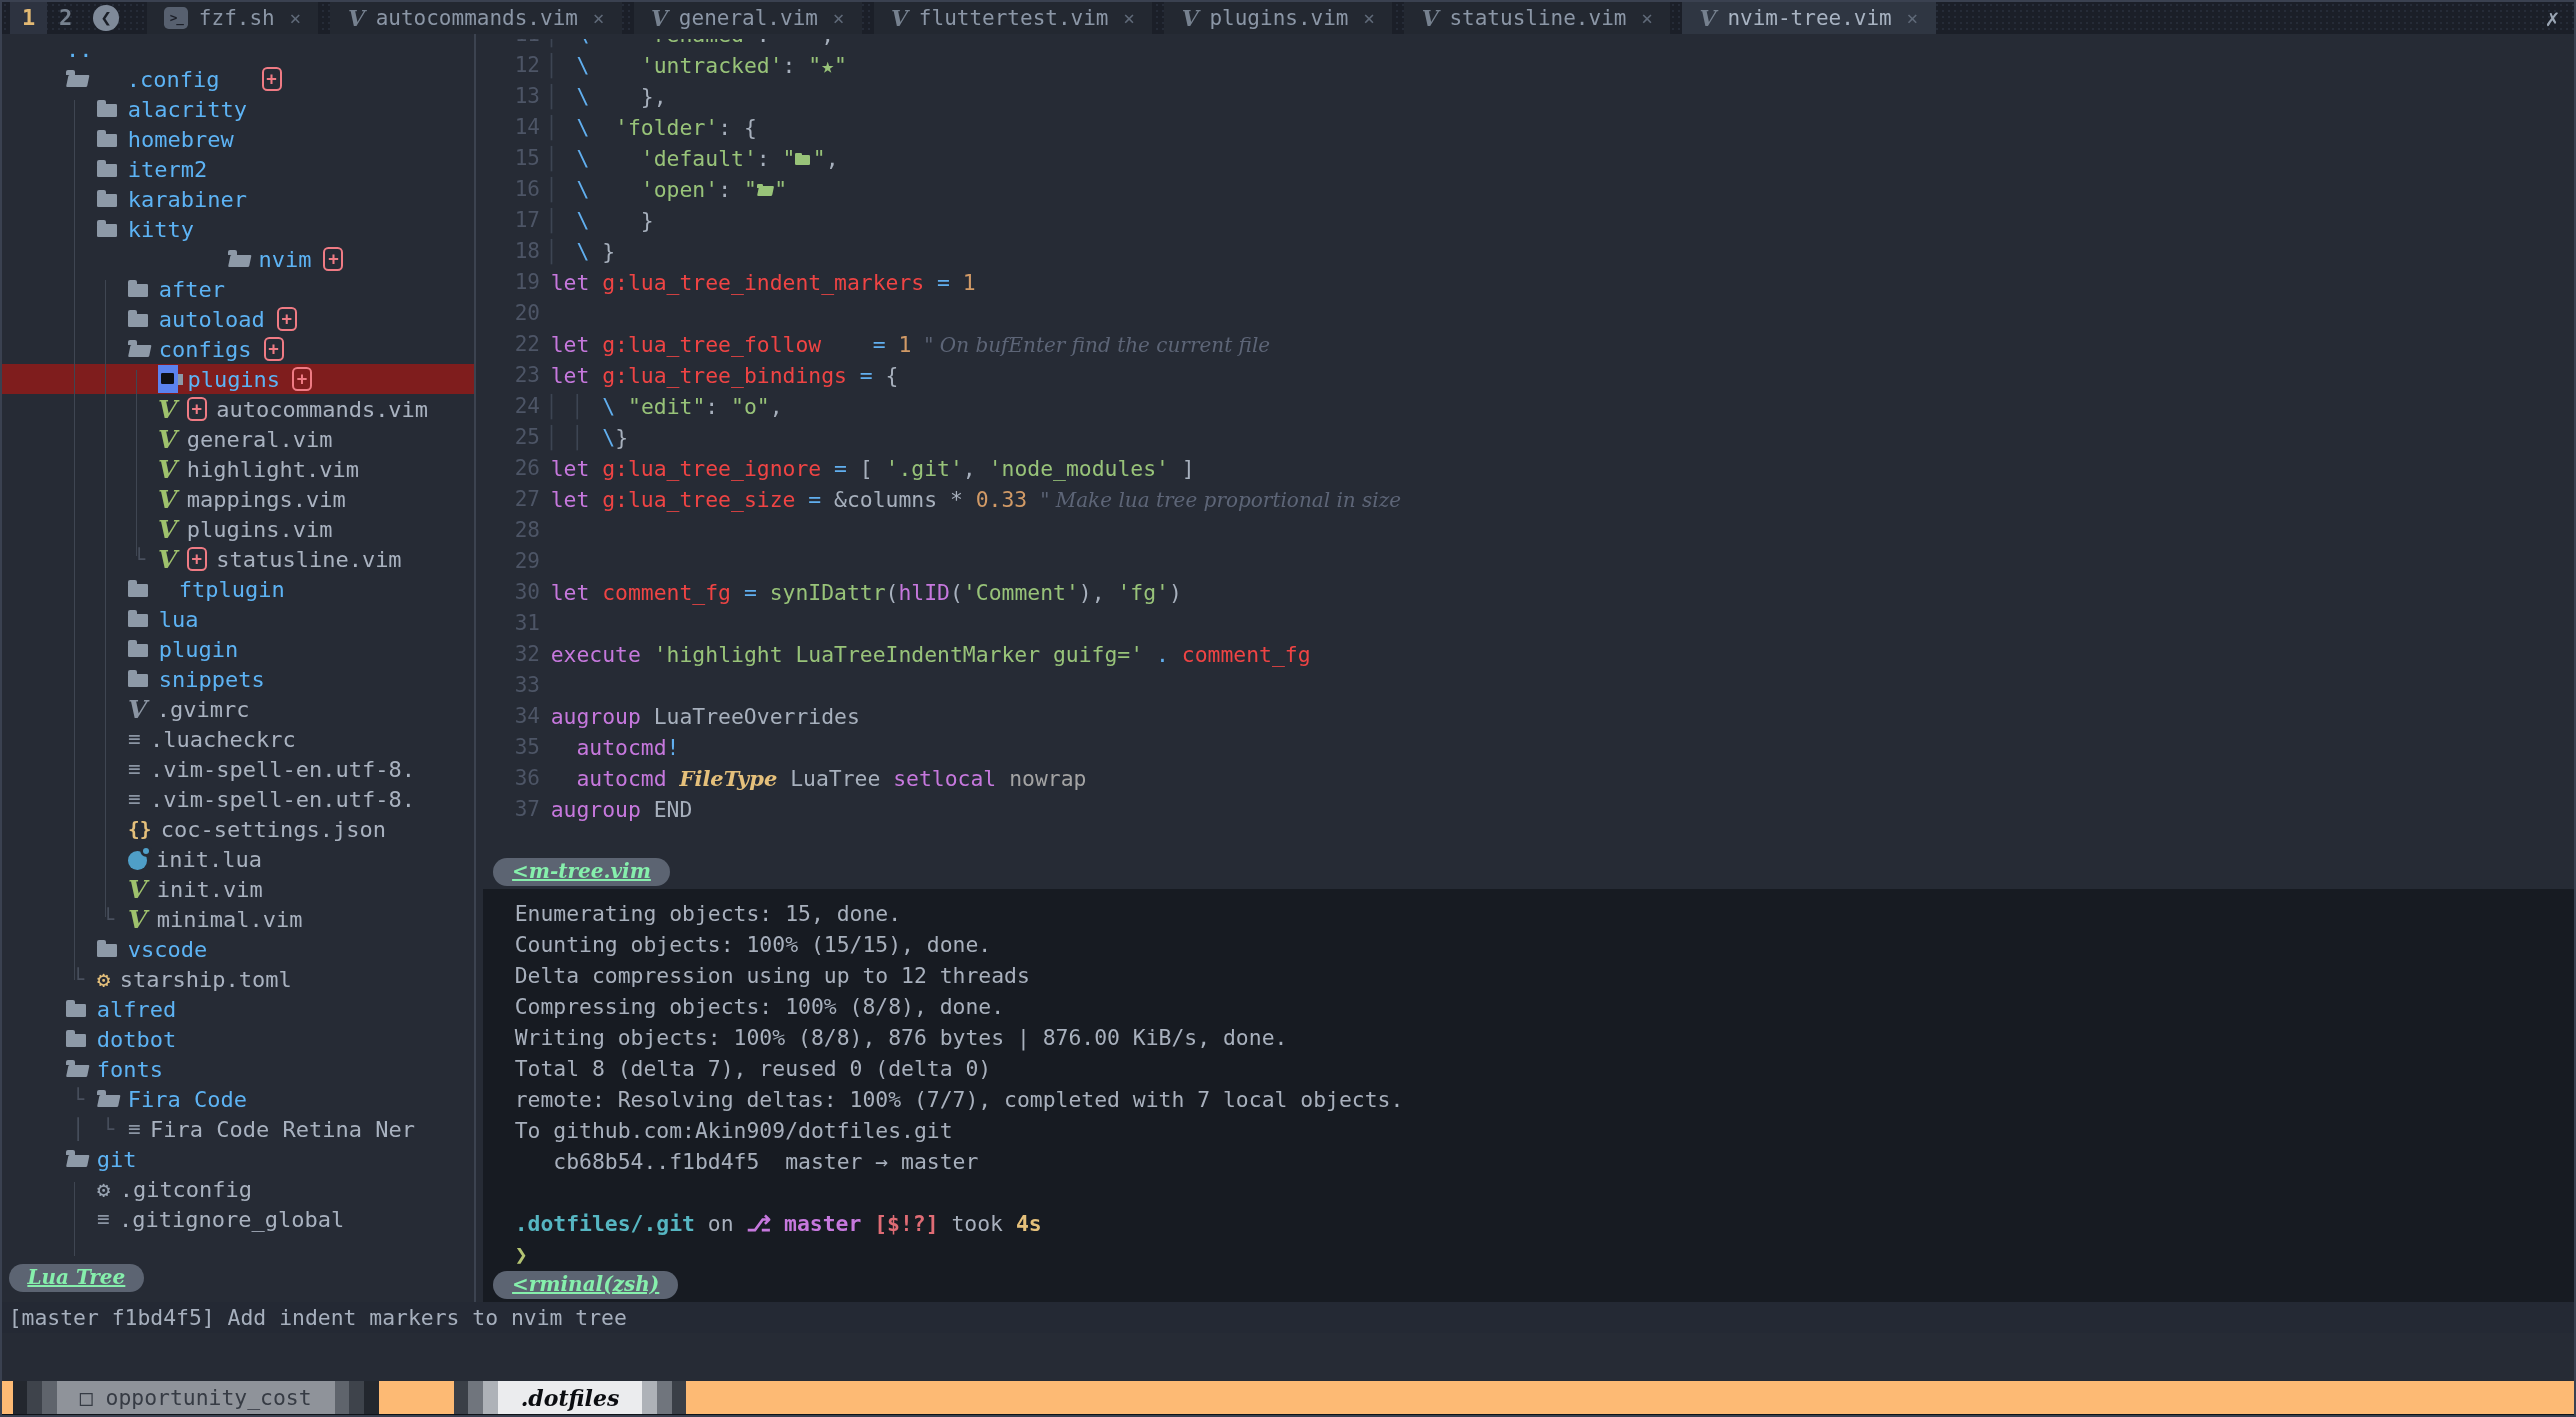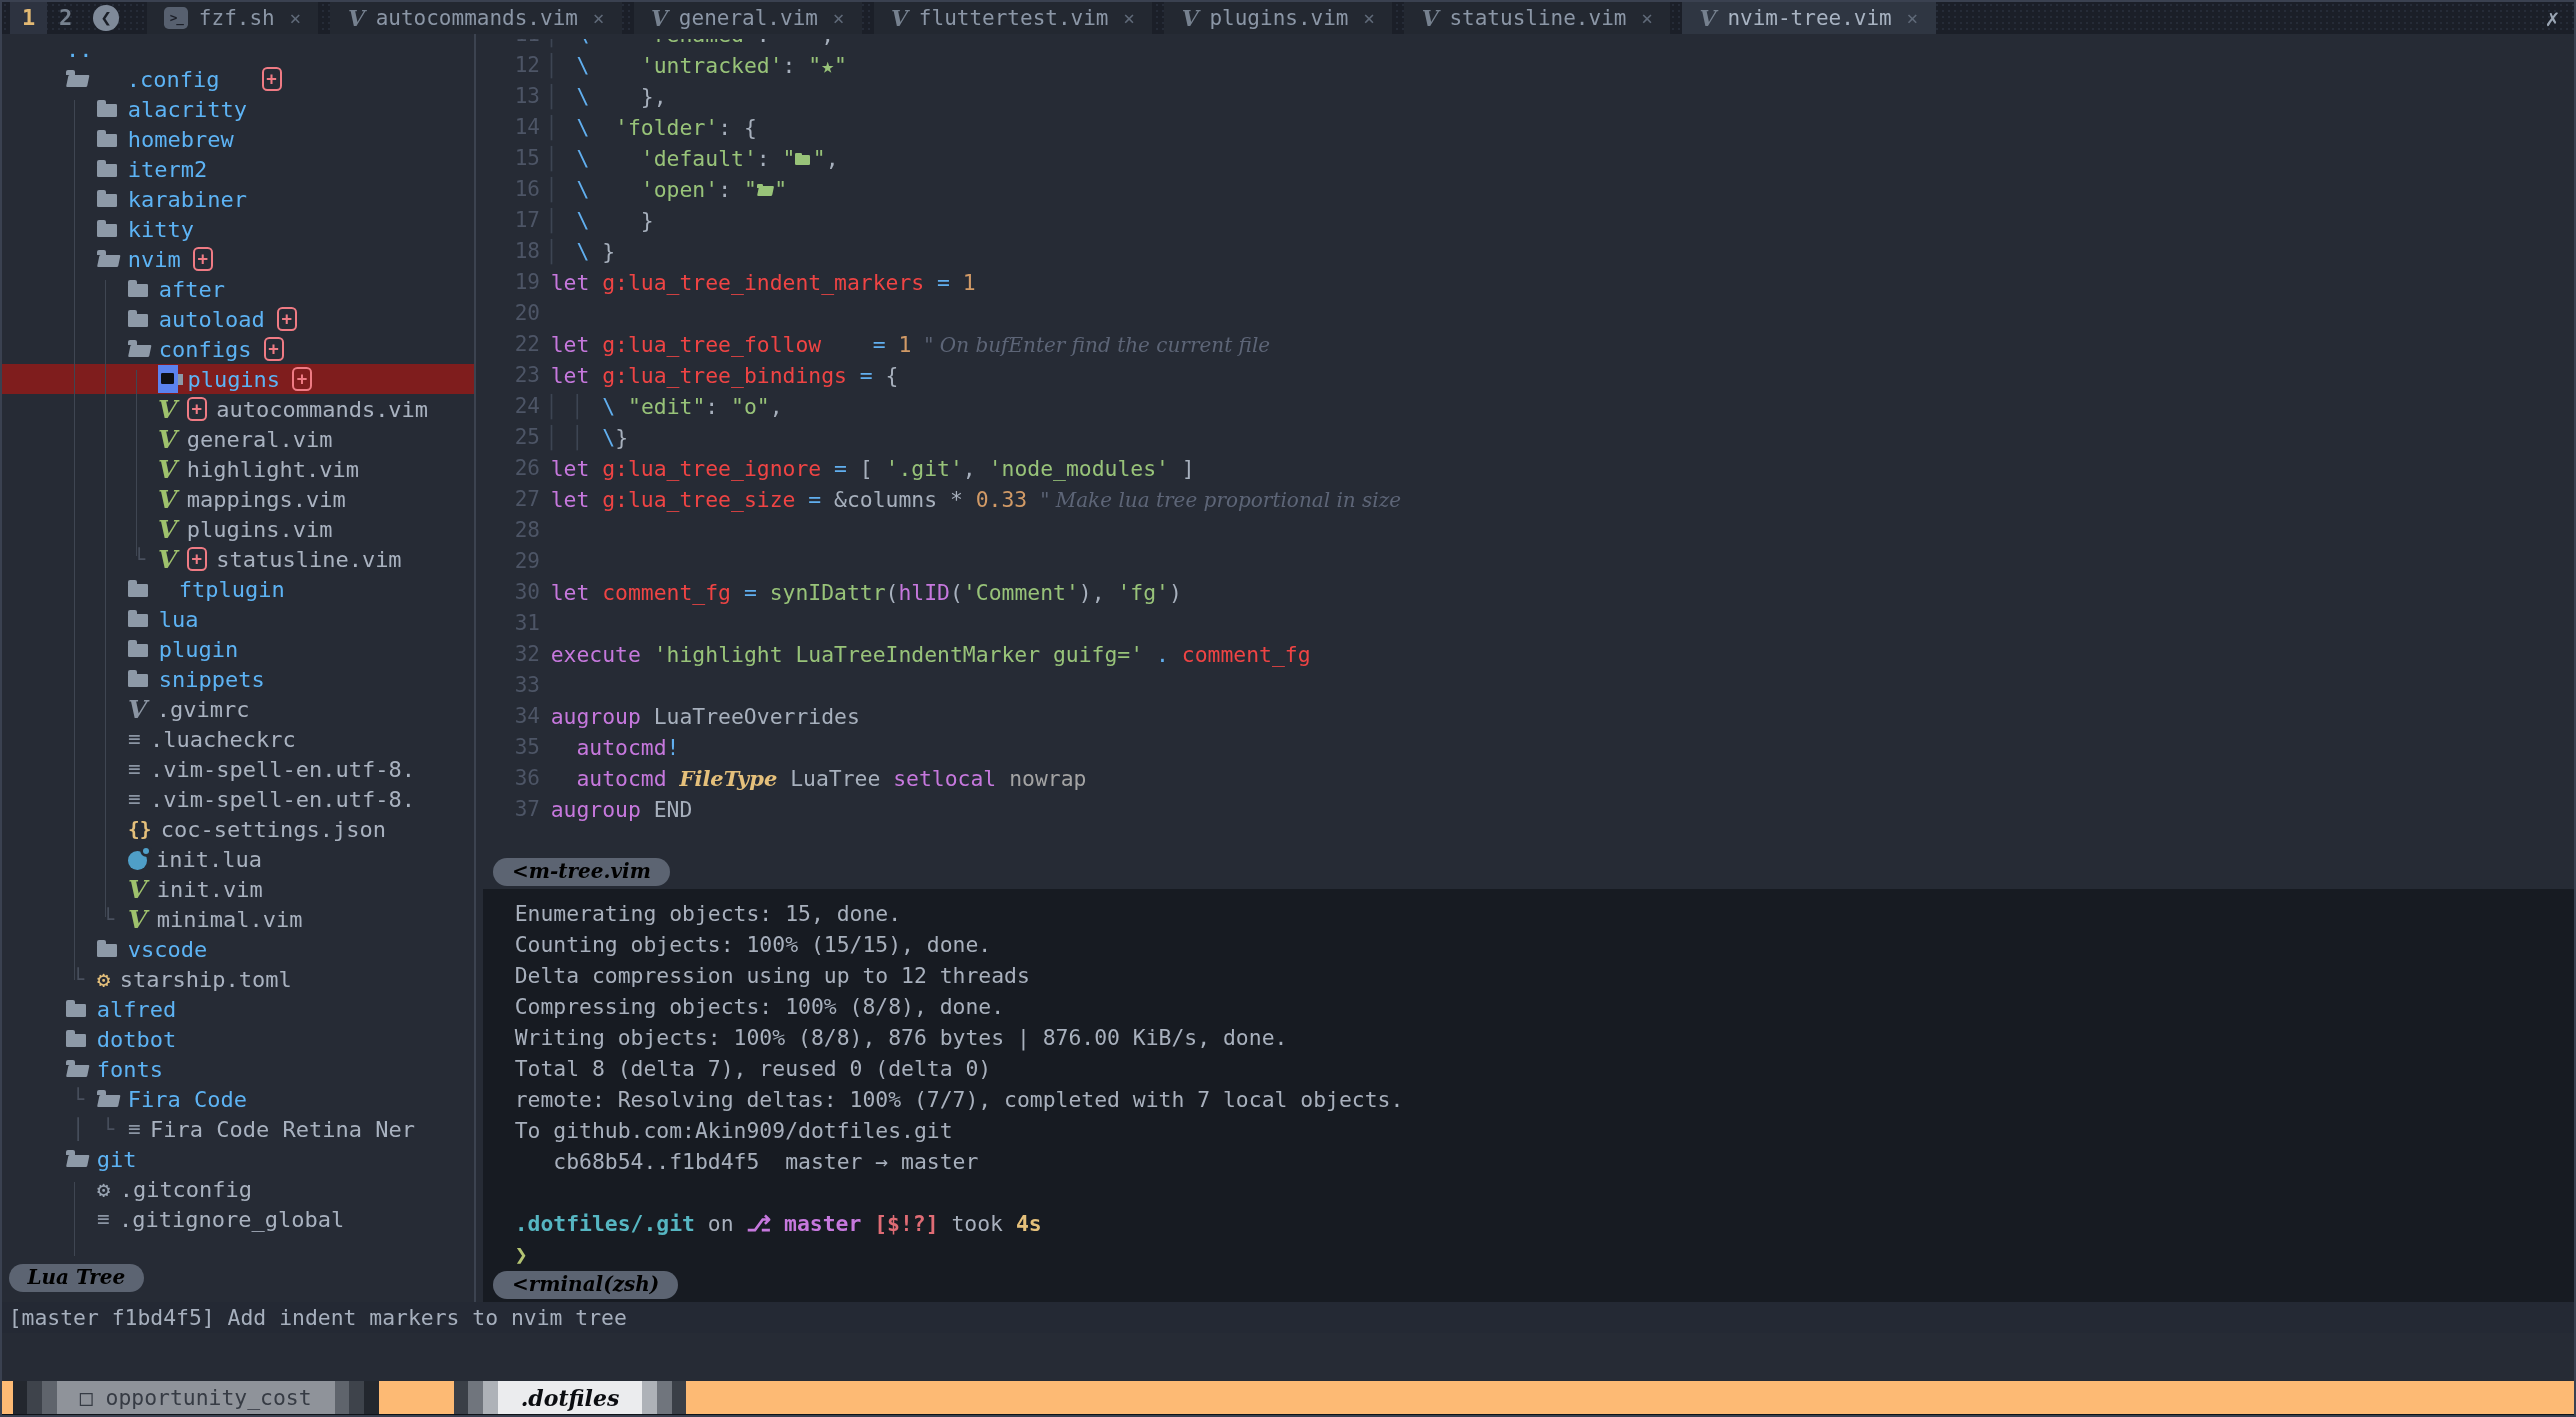--- a/index.html
+++ b/index.html
@@ -52,22 +52,22 @@
   .ivim{font-family:"DejaVu Serif",serif;font-style:italic;font-weight:bold;color:#9fc26d;font-size:25px;line-height:25px;}
   .ivim.gray{color:#8b95a3;}
   .ilines{color:#8b95a3;font-size:21px;}
   .ibraces{color:#e5c07b;font-weight:bold;font-size:19.4px;}
   .igear{color:#e5c07b;font-size:22px;}
   .igear.gray{color:#9aa5b3;}
   .ilua{position:relative;display:inline-block;width:18.7px;height:18.7px;border-radius:50%;background:#4f9fc8;top:1.3px;}
   .ilua::after{content:"";position:absolute;top:-2.7px;right:-2.7px;width:6px;height:6px;border-radius:50%;background:#4f9fc8;box-shadow:0 0 0 2.7px #262b35;}
 
   
-  .pill{display:inline-block;background:#5c6472;color:#000000;border-radius:16px;padding:0.7px 18.7px 3.3px;
-    font-family:"DejaVu Serif",serif;font-style:italic;font-weight:bold;font-size:20px;white-space:nowrap;}
+  .pill{display:inline-block;background:#5c6472;color:#86efac;border-radius:16px;padding:0.7px 18.7px 3.3px;
+    font-family:"DejaVu Serif",serif;font-style:italic;font-weight:bold;font-size:20px;white-space:nowrap;text-decoration:underline;}
   .pill-tree{position:absolute;left:6.7px;top:1230px;}
   .pill-ed{position:absolute;left:17.4px;top:824px;z-index:3;}
   .pill-term{position:absolute;left:10.7px;bottom:2.7px;}
 
   
   .rpane{position:absolute;left:474px;top:0;right:0;height:100%;}
   .editor{position:absolute;left:0;top:0;right:0;height:855px;overflow:hidden;padding-top:5.3px;}
   .erow{display:flex;height:31px;line-height:31px;}
   .erow.clip{height:10.7px;overflow:hidden;}
   .erow.clip .gut,.erow.clip .code{margin-top:-20px;}
@@ -174,21 +174,21 @@
           <span class="tlab dir">iterm2</span>
         </div>
         <div class="trow" style="padding-left: 95px;">
           <span class="ticon ifold"></span>
           <span class="tlab dir">karabiner</span>
         </div>
         <div class="trow" style="padding-left: 95px;">
           <span class="ticon ifold"></span>
           <span class="tlab dir">kitty</span>
         </div>
-        <div class="trow" style="padding-left: 95px;">
+        <div class="trow" style="padding-left: 95px; justify-content: center;">
           <span class="ticon ifold open"></span>
           <span class="tlab dir">nvim</span>
           <span class="badge after">+</span>
         </div>
         <div class="trow" style="padding-left: 126px;">
           <span class="ticon ifold"></span>
           <span class="tlab dir">after</span>
         </div>
         <div class="trow" style="padding-left: 126px;">
           <span class="ticon ifold"></span>

